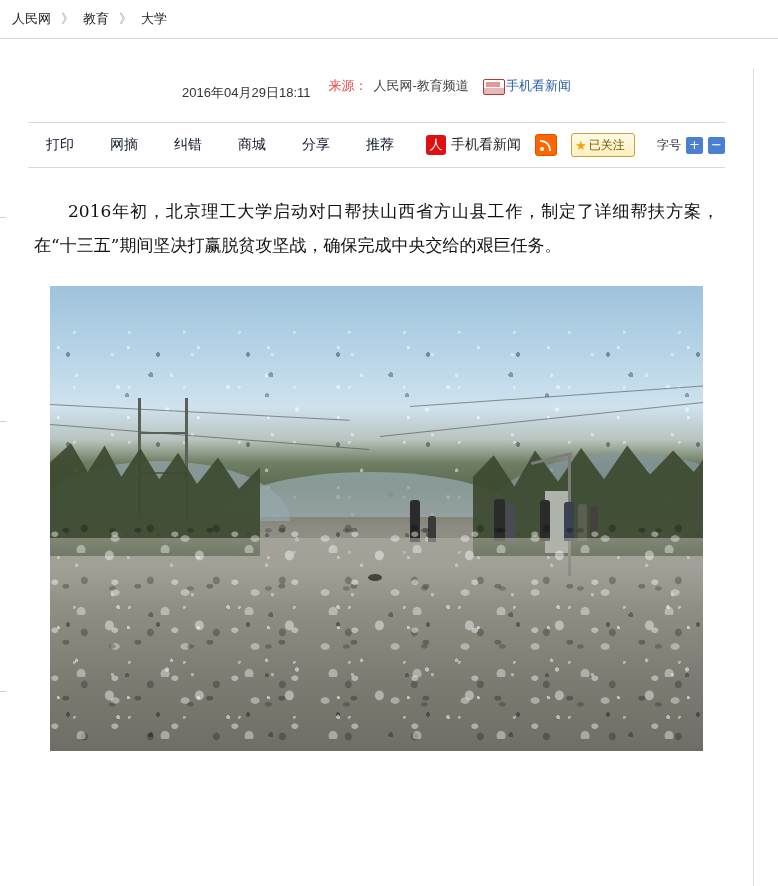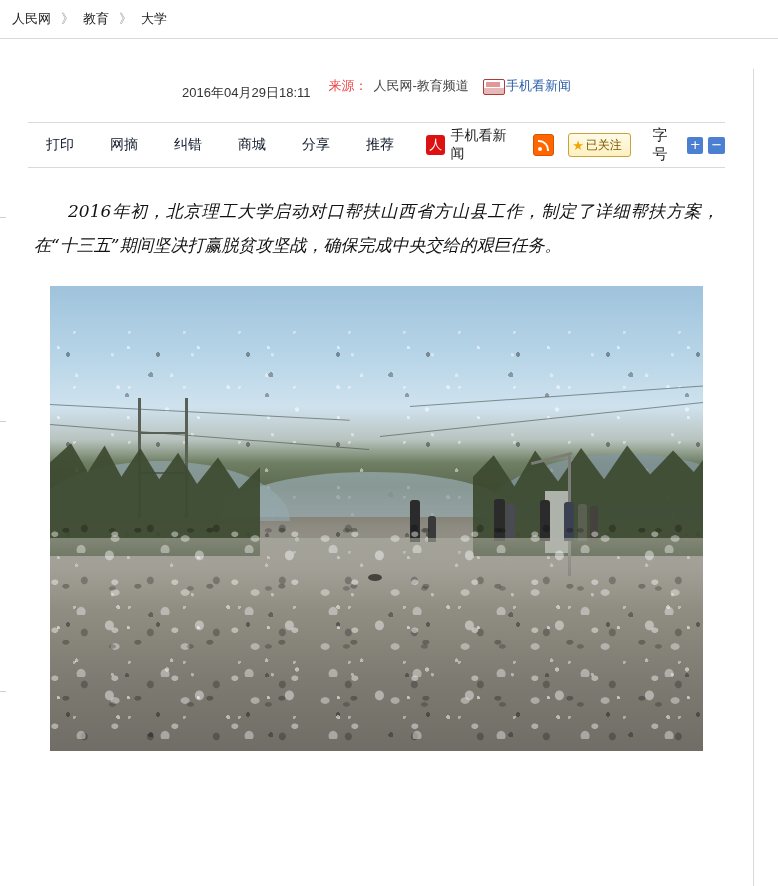--- a/index.html
+++ b/index.html
@@ -181,21 +181,21 @@
     overflow: hidden;
     cursor: pointer;
   }
   .follow-btn .star {
     color: #f2a400;
     font-size: 13px;
     margin: 0 2px 0 3px;
   }
   .fontsize-label {
     margin-left: 22px;
-    font-size: 15px;
+    font-size: 12px;
     color: #222;
   }
   .fs-btn {
     width: 17px; height: 17px;
     margin-left: 5px;
     background: #4a7fd1;
     color: #fff;
     font-size: 13px;
     line-height: 15px;
     text-align: center;
@@ -208,21 +208,20 @@
 
   
   .article {
     margin: 26px 34px 0 34px;
     font-family: "DejaVu Serif", "Liberation Serif", serif;
     font-size: 17px;
     line-height: 34px;
     color: #111;
     text-indent: 2em;
     text-align: justify;
-    font-style: italic;
   }
 
   
   .photo-wrap {
     margin: 24px auto 0 auto;
     width: 653px;
     height: 465px;
     overflow: hidden;
     position: relative;
     background: #6d6a63;

